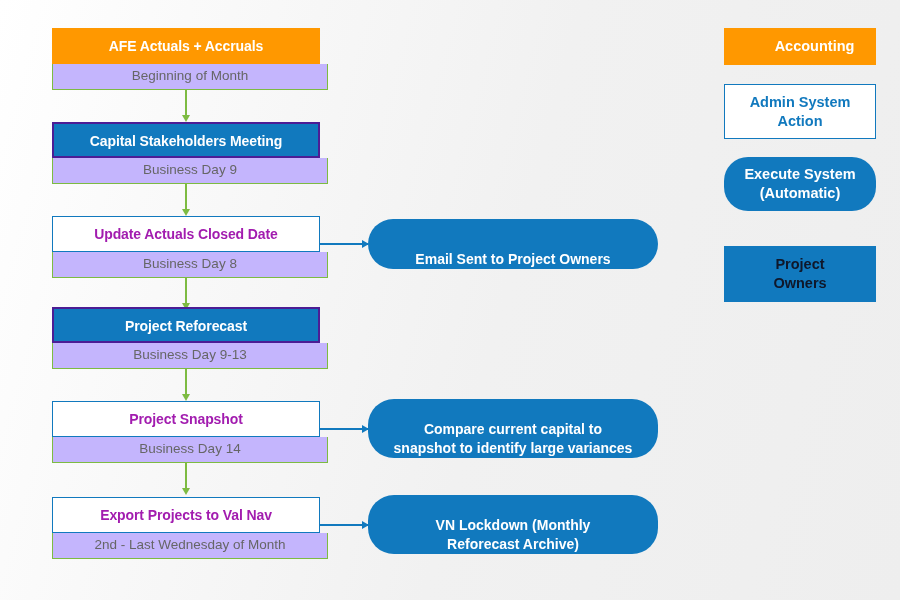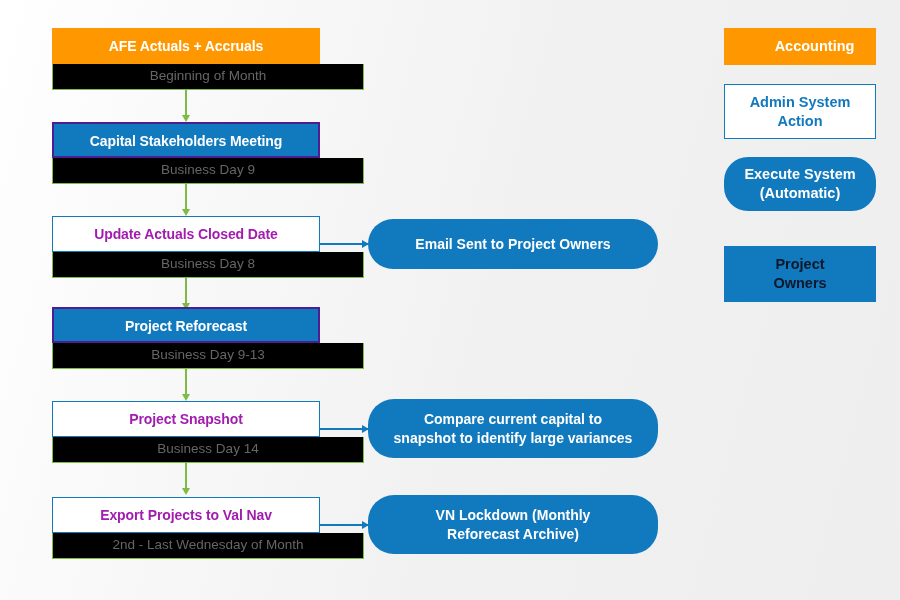--- a/index.html
+++ b/index.html
@@ -48,27 +48,27 @@
     color: #ffffff;
     border: 2px solid #4c1d95;
   }
   .step-title.fill-white {
     background: #ffffff;
     color: #a21caf;
     border: 1px solid #1179BE;
   }
   .step-sub {
     box-sizing: border-box;
-    width: 312px;
+    width: 276px;
     height: 26px;
     line-height: 24px;
     text-align: center;
     font-size: 13.5px;
     color: #666666;
-    background: #000000;
+    background: #c4b5fd;
     border: 1px solid #7DBB42;
     border-top: none;
     white-space: nowrap;
     overflow: hidden;
   }
 
   
   .vconn {
     position: absolute;
     left: 182px;
@@ -122,21 +122,21 @@
     position: absolute;
     left: 368px;
     width: 290px;
     background: #1179BE;
     border-radius: 26px;
     color: #ffffff;
     font-size: 14px;
     font-weight: bold;
     text-align: center;
     display: flex;
-    align-items: center;
+    align-items: flex-end;
     justify-content: center;
     line-height: 19px;
     padding: 0 14px;
     box-sizing: border-box;
   }
 
   
   .legend-item {
     position: absolute;
     left: 724px;

